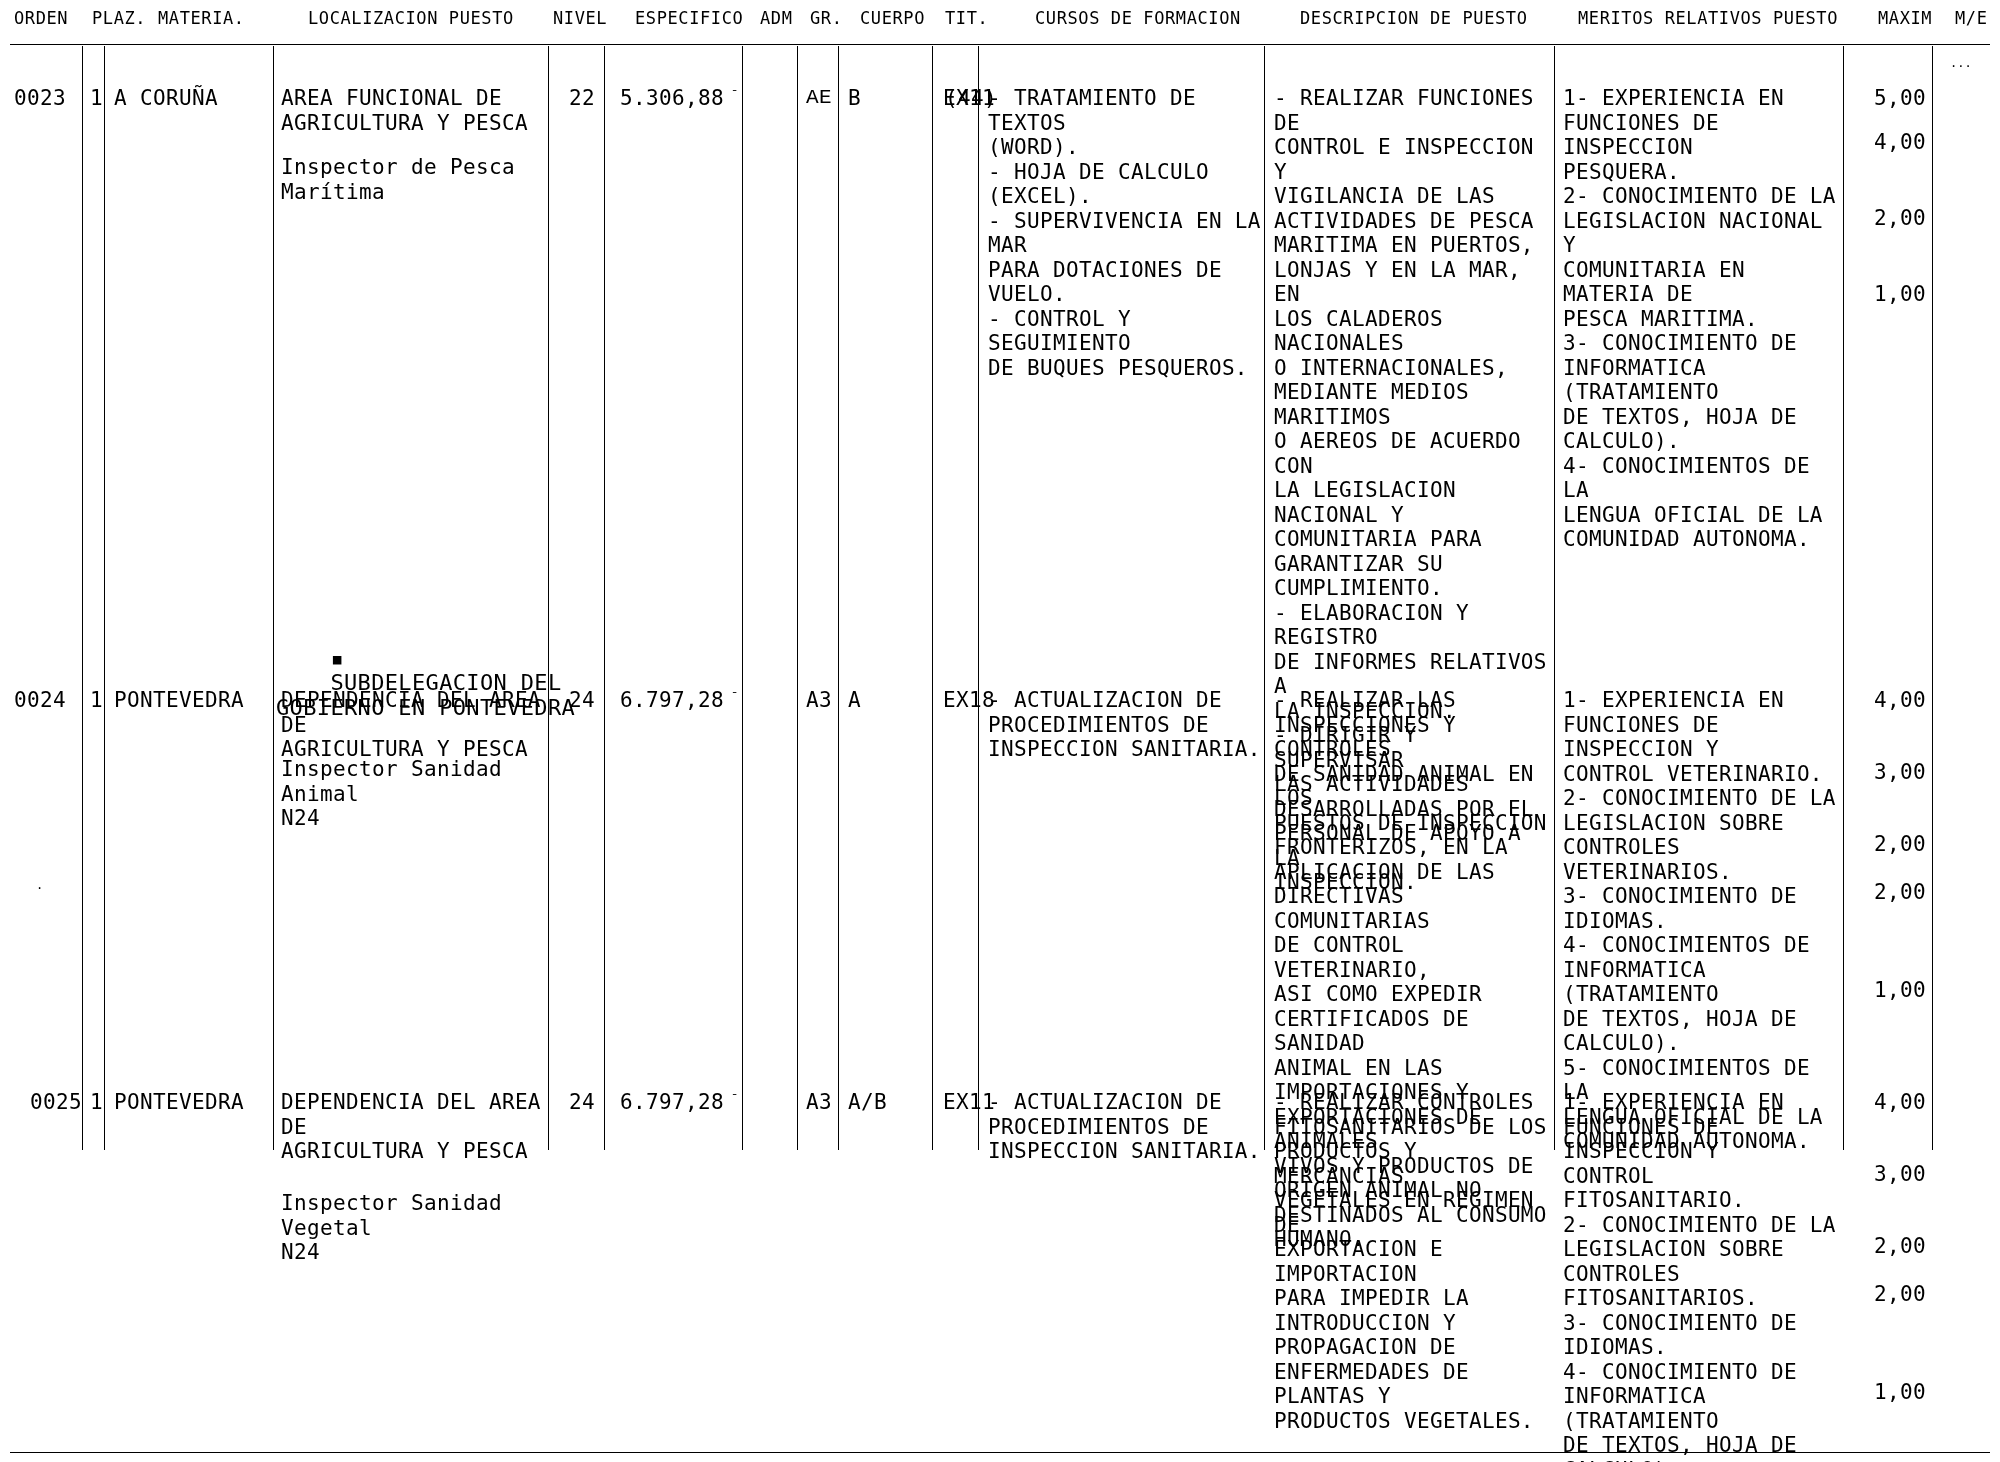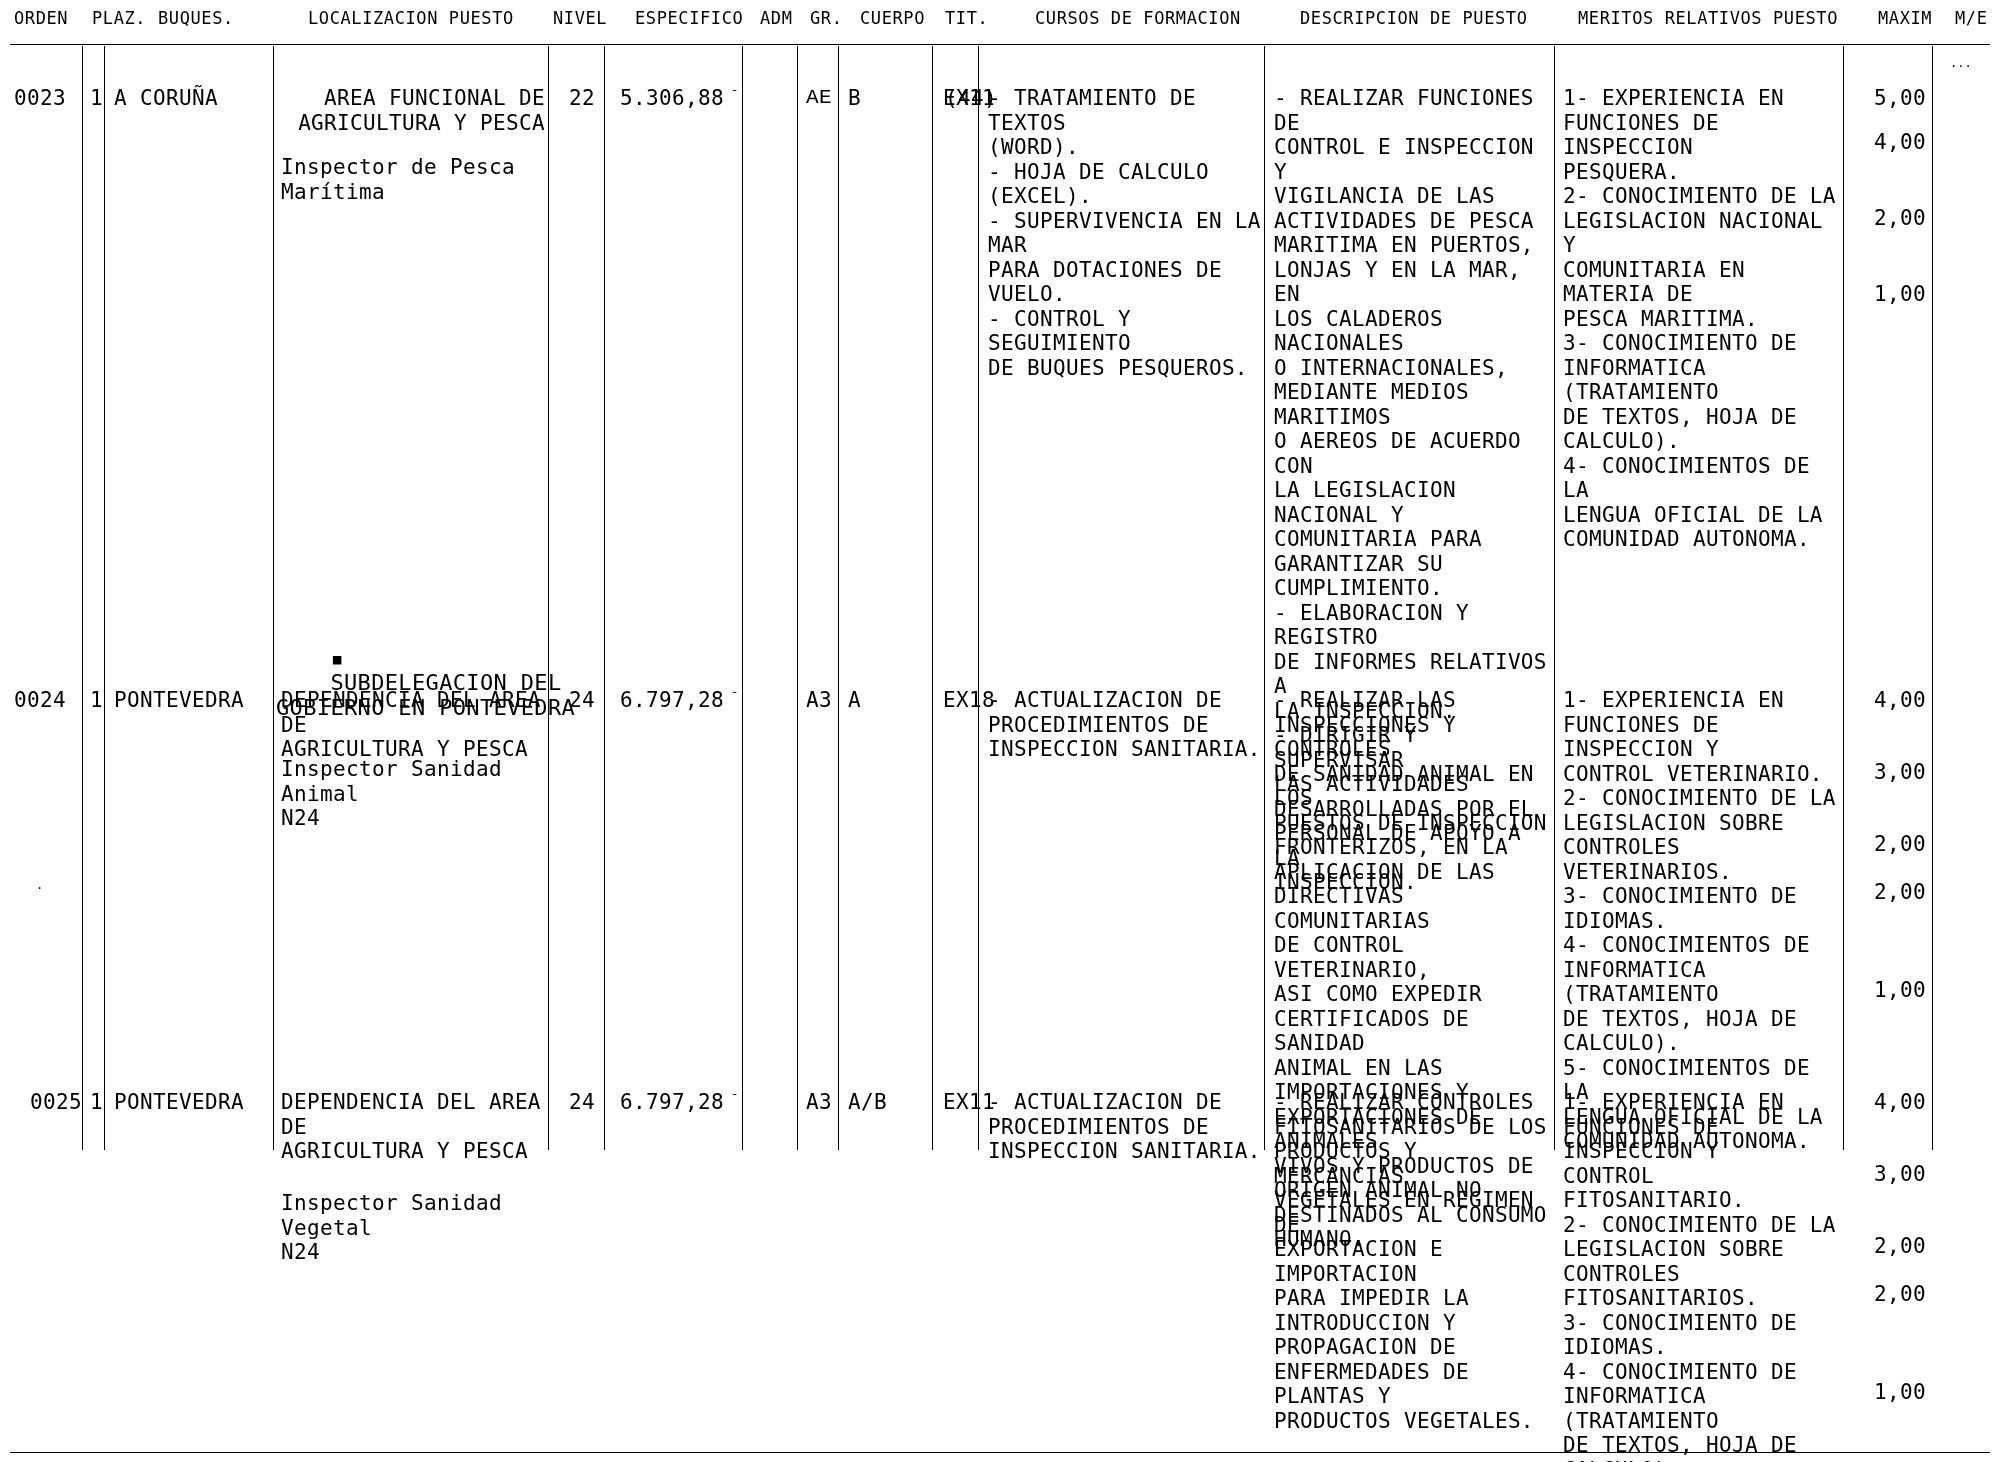--- a/index.html
+++ b/index.html
@@ -85,21 +85,21 @@
   }
 </style>
 </head>
 <body>
 
 <div class="page">
 
   <div class="header-row">
     <span style="left:14px">ORDEN</span>
     <span style="left:92px">PLAZ.</span>
-    <span style="left:158px">BUQUES.</span>
+    <span style="left:158px">MATERIA.</span>
     <span style="left:308px">LOCALIZACION PUESTO</span>
     <span style="left:553px">NIVEL</span>
     <span style="left:635px">ESPECIFICO</span>
     <span style="left:760px">ADM</span>
     <span style="left:810px">GR.</span>
     <span style="left:860px">CUERPO</span>
     <span style="left:945px">TIT.</span>
     <span style="left:1035px">CURSOS DE FORMACION</span>
     <span style="left:1300px">DESCRIPCION DE PUESTO</span>
     <span style="left:1578px">MERITOS RELATIVOS PUESTO</span>
@@ -125,21 +125,21 @@
     <div class="vline" style="left:978px;"></div>
     <div class="vline" style="left:1264px;"></div>
     <div class="vline" style="left:1554px;"></div>
     <div class="vline" style="left:1843px;"></div>
     <div class="vline" style="left:1932px;"></div>
   </div>
 
   <div class="cell num" style="left:14px;  top:86px;  width:66px;">0023</div>
   <div class="cell" style="left:90px;  top:86px;  width:14px;">1</div>
   <div class="cell" style="left:114px; top:86px;  width:158px;">A CORUÑA</div>
-  <div class="cell" style="left:281px; top:86px;  width:264px;text-align:right;">AREA FUNCIONAL DE
+  <div class="cell" style="left:281px; top:86px;  width:264px;">AREA FUNCIONAL DE
 AGRICULTURA Y PESCA</div>
   <div class="cell" style="left:281px; top:155px; width:264px;">Inspector de Pesca
 Marítima</div>
   <div class="cell" style="left:569px; top:86px;  width:32px;">22</div>
   <div class="cell" style="left:620px; top:86px;  width:112px;">5.306,88</div>
   <div class="smallmark" style="left:731px; top:88px;">¯</div>
   <div class="cell" style="left:806px; top:86px;  width:28px;font-family:Liberation Mono, monospace;">AE</div>
   <div class="cell" style="left:848px; top:86px;  width:28px;">B</div>
   <div class="cell" style="left:943px; top:86px;  width:50px;">EX11</div>
   <div class="cell" style="left:945px; top:86px;  width:60px;">(44)</div>

